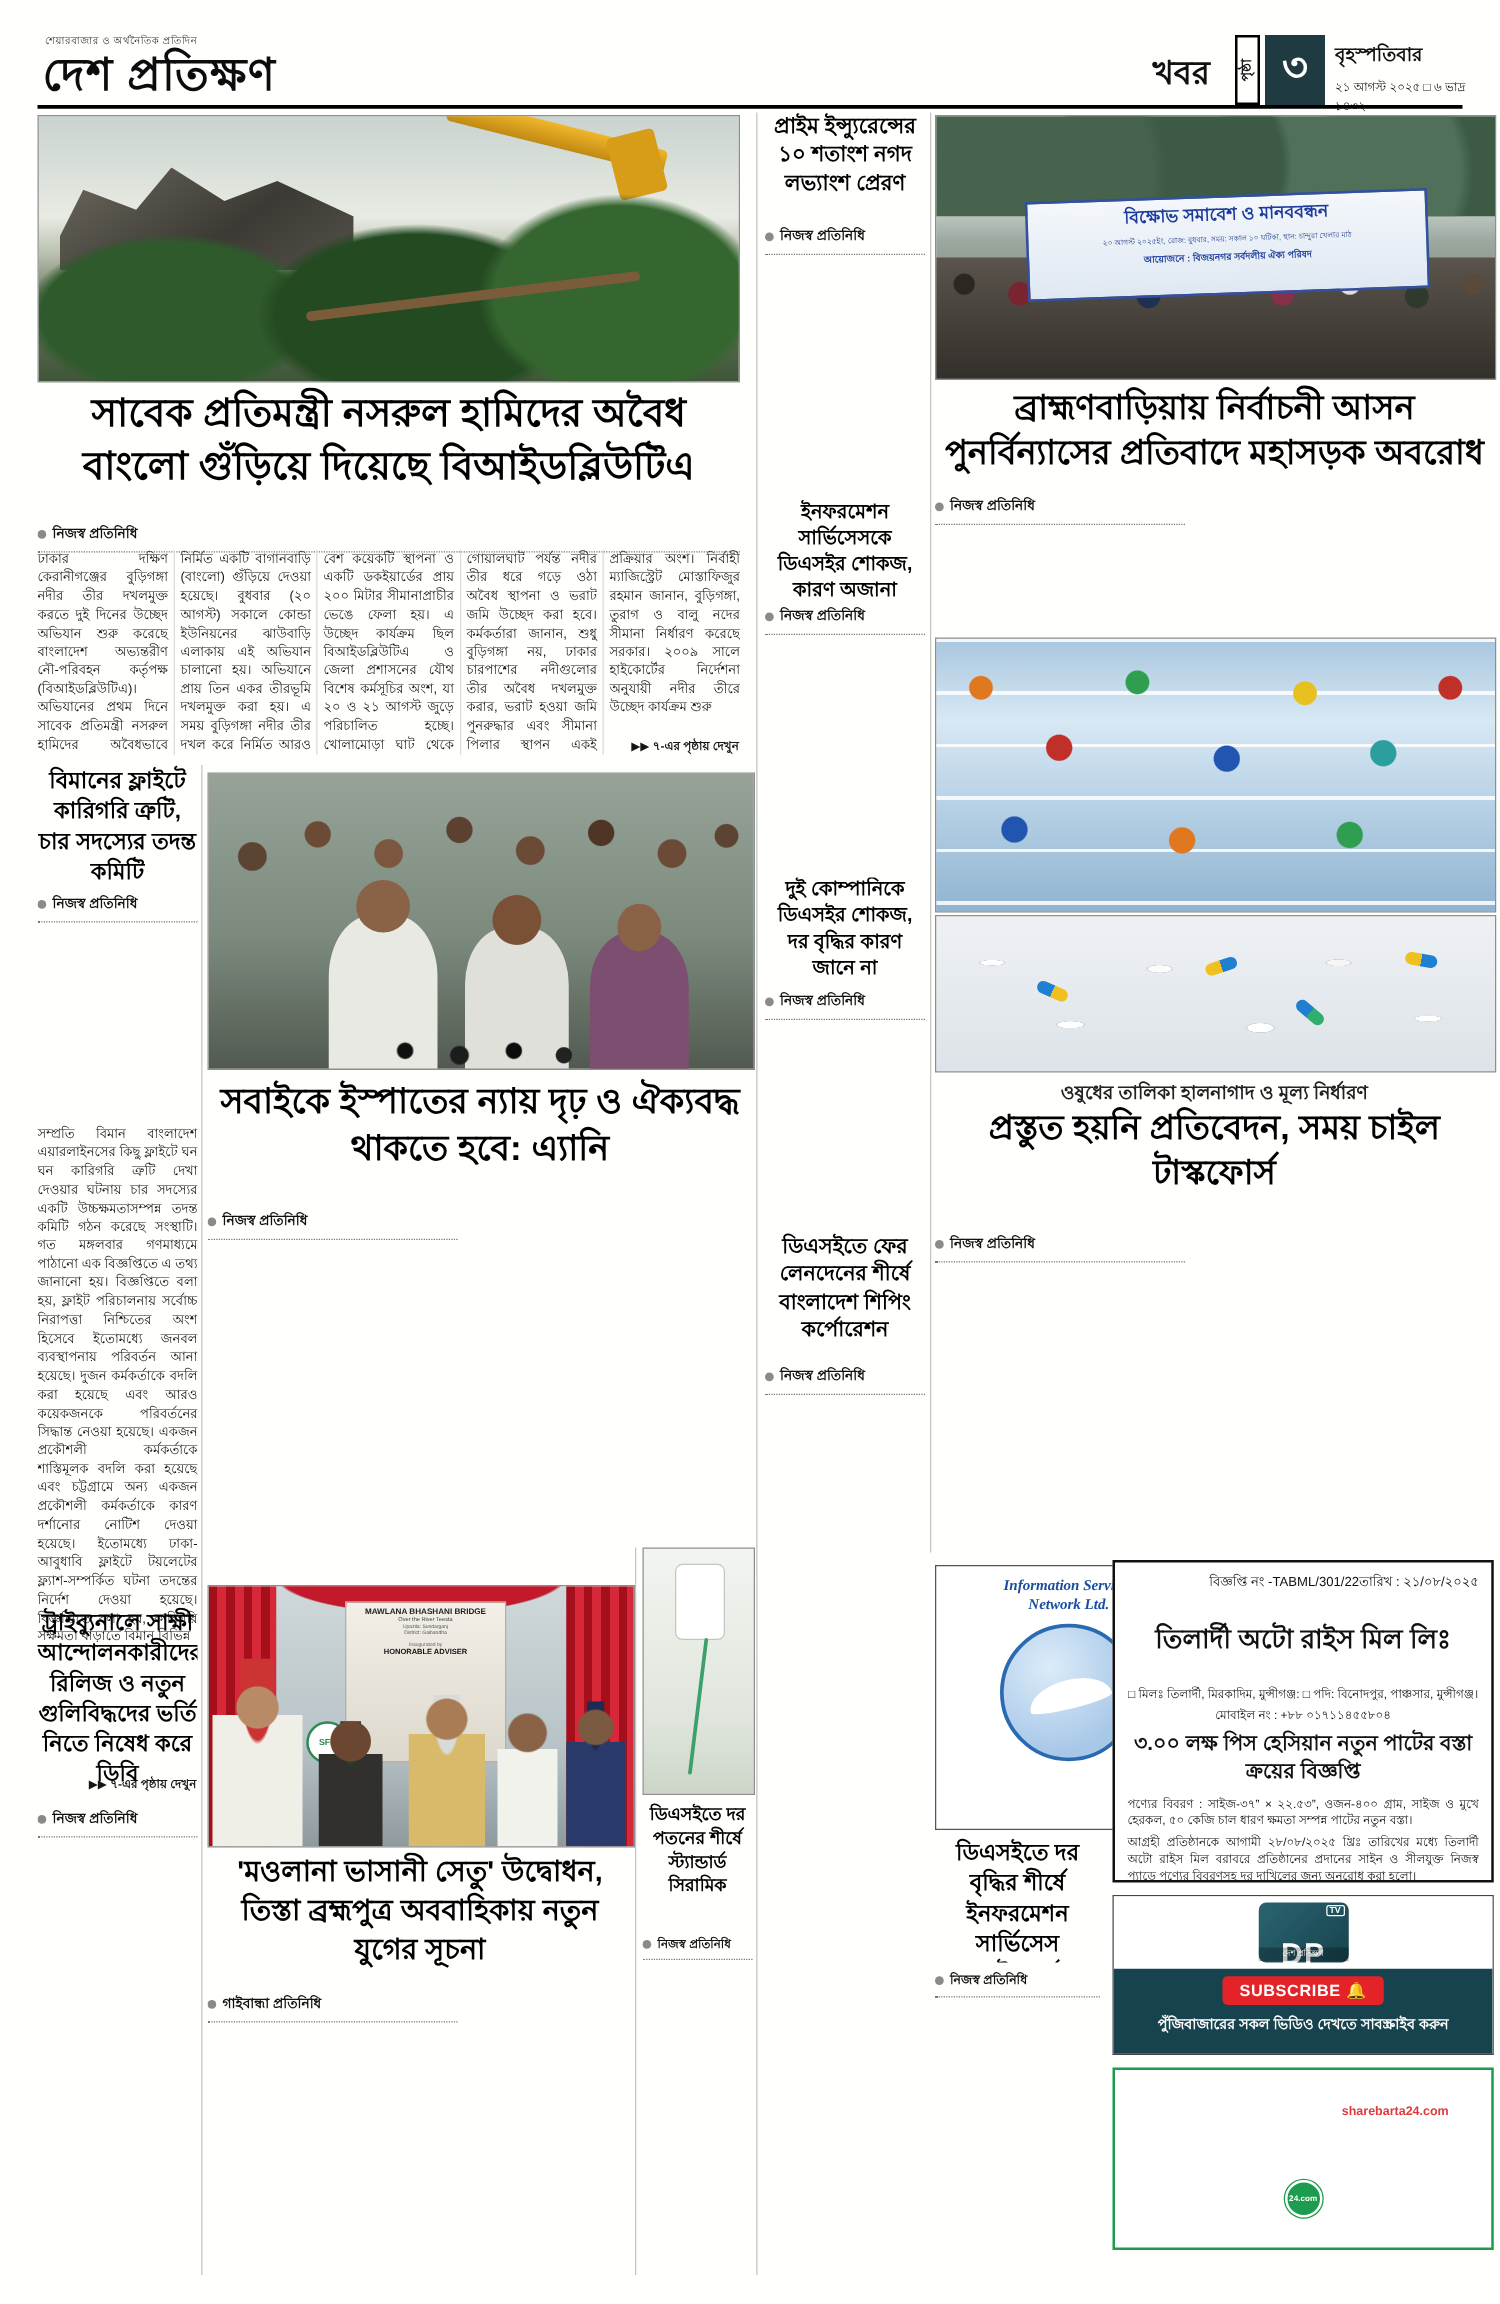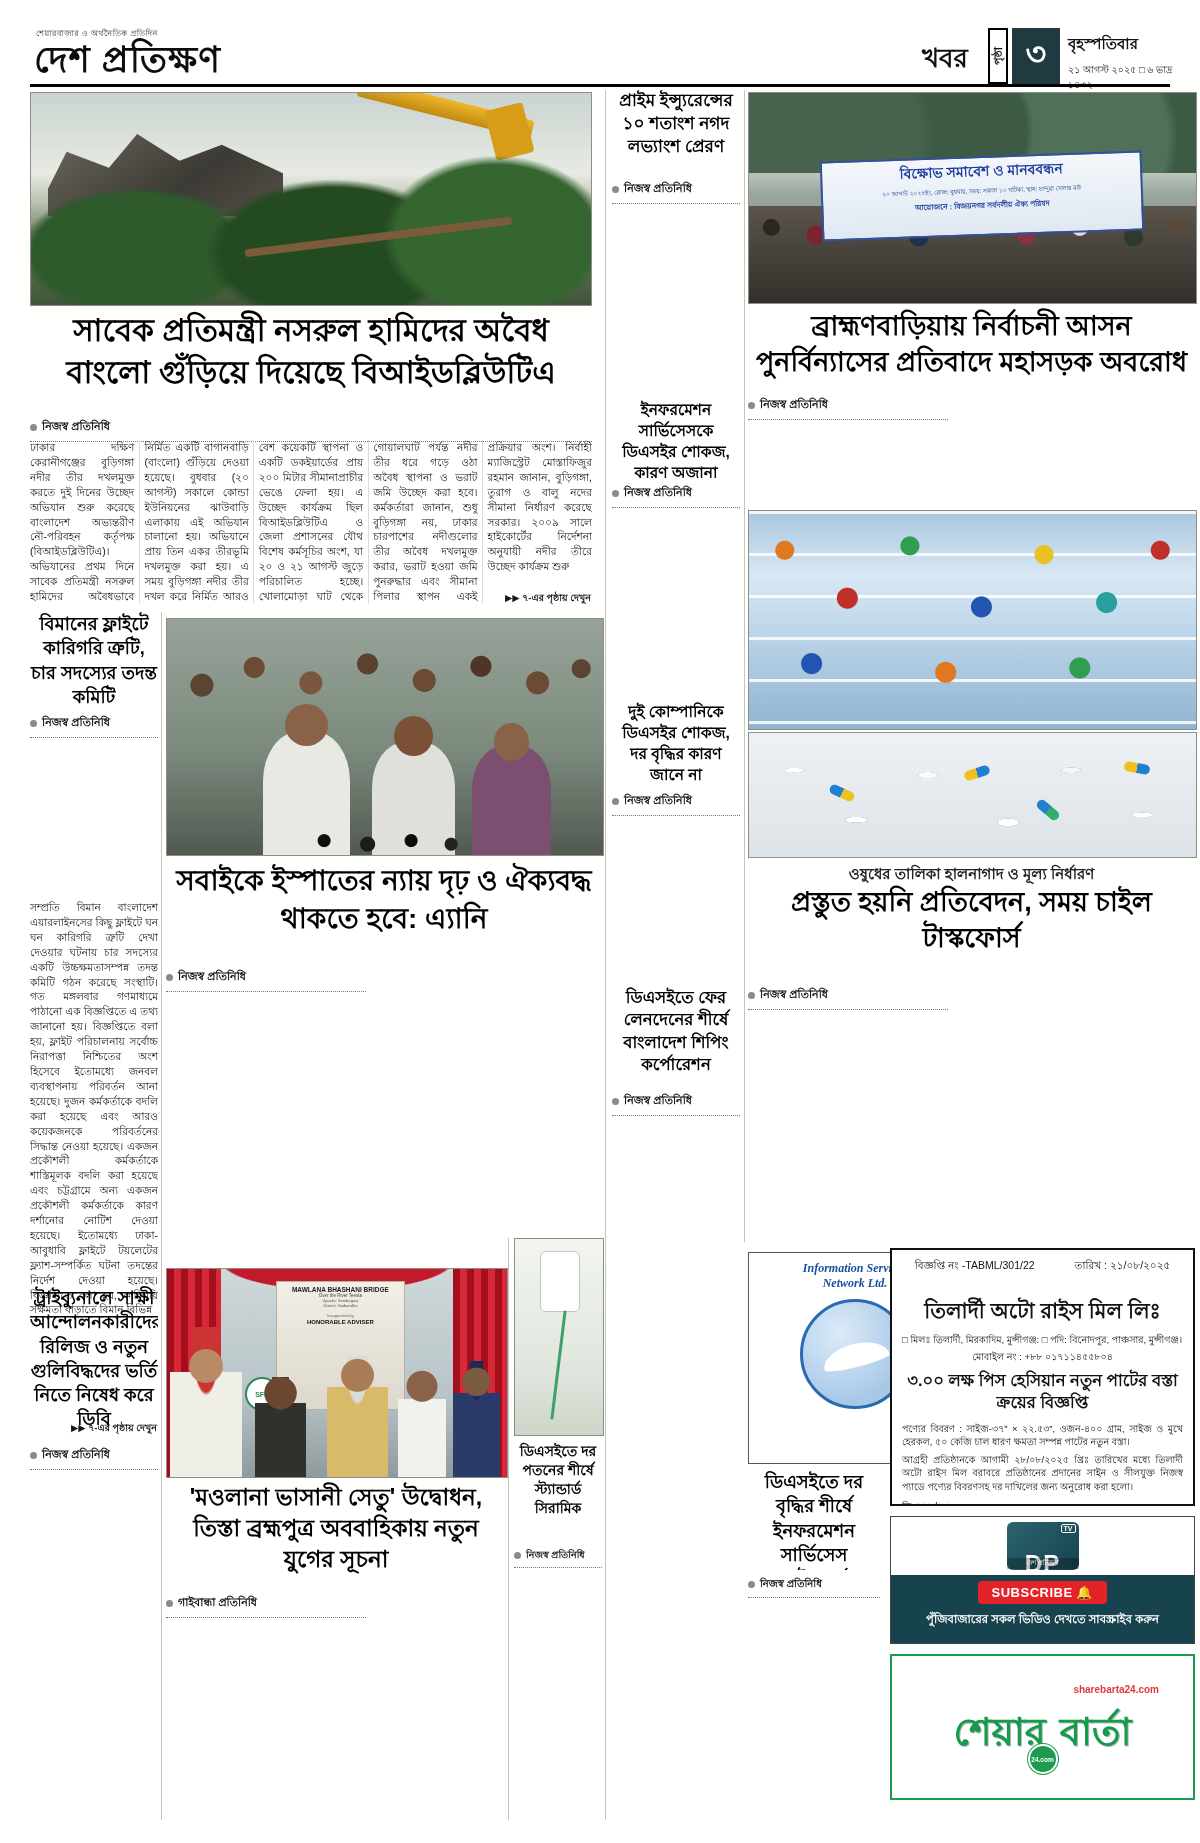--- a/index.html
+++ b/index.html
@@ -250,26 +250,26 @@
       <div class="deco" style="left:18%;top:40%;width:64%;height:22%;background:#ffffff;border-radius:50% 50% 50% 50% / 80% 80% 20% 20%;transform:rotate(-14deg);"></div>
     </div>
   </div>
 
   <div class="abs hl" style="left:748px;top:1470px;width:132px;height:100px;font-size:18px;">ডিএসইতে দর বৃদ্ধির শীর্ষে ইনফরমেশন সার্ভিসেস নেটওয়ার্ক</div>
   <div class="abs byline" style="left:748px;top:1576px;width:132px;font-size:10px;">
     <span>নিজস্ব প্রতিনিধি</span>
   </div>
 
   <div class="adbox" style="left:890px;top:1248px;width:305px;height:258px;border:2px solid #111;box-sizing:border-box;padding:8px 10px;overflow:hidden;">
-    <div style="display:flex;justify-content:center;font-size:10.5px;gap:40px;">
+    <div style="display:flex;justify-content:flex-end;font-size:10.5px;">
       <span>বিজ্ঞপ্তি নং -TABML/301/22</span>
       <span>তারিখ : ২১/০৮/২০২৫</span>
     </div>
     <div style="text-align:center;font-size:21px;font-weight:800;margin-top:20px;">তিলার্দী অটো রাইস মিল লিঃ</div>
-    <div style="font-size:9.5px;margin-top:3px;">□ মিলঃ তিলার্দী, মিরকাদিম, মুন্সীগঞ্জ:  □ পদি: বিনোদপুর, পাঞ্চসার, মুন্সীগঞ্জ।</div>
+    <div style="text-align:center;font-size:9.5px;margin-top:18px;">□ মিলঃ তিলার্দী, মিরকাদিম, মুন্সীগঞ্জ:  □ পদি: বিনোদপুর, পাঞ্চসার, মুন্সীগঞ্জ।</div>
     <div style="text-align:center;font-size:9.5px;margin-top:2px;">মোবাইল নং : +৮৮ ০১৭১১৪৫৫৮০৪</div>
     <div style="text-align:center;font-size:16.5px;font-weight:800;margin-top:4px;line-height:1.35;">৩.০০ লক্ষ পিস হেসিয়ান নতুন পাটের বস্তা ক্রয়ের বিজ্ঞপ্তি</div>
     <div style="font-size:9.5px;text-align:justify;margin-top:8px;line-height:1.4;">পণ্যের বিবরণ : সাইজ-৩৭” × ২২.৫৩”, ওজন-৪০০ গ্রাম, সাইজ ও মুখে হেরকল, ৫০ কেজি চাল ধারণ ক্ষমতা সম্পন্ন পাটের নতুন বস্তা।</div>
     <div style="font-size:9.5px;text-align:justify;margin-top:5px;line-height:1.4;">আগ্রহী প্রতিষ্ঠানকে আগামী ২৮/০৮/২০২৫ খ্রিঃ তারিখের মধ্যে তিলার্দী অটো রাইস মিল বরাবরে প্রতিষ্ঠানের প্রদানের সাইন ও সীলযুক্ত নিজস্ব প্যাডে পণ্যের বিবরণসহ দর দাখিলের জন্য অনুরোধ করা হলো।</div>
     <div style="display:flex;justify-content:space-between;font-size:10px;margin-top:6px;">
       <span>সি-৪২২/২৫</span>
       <span style="font-weight:700;margin-top:48px;">ব্যবস্থাপনা পরিচালক</span>
     </div>
   </div>
 
@@ -285,20 +285,16 @@
       <button class="sub-btn">
         <span>SUBSCRIBE</span>
         <span>🔔</span>
       </button>
       <div style="color:#fff;font-size:11.5px;font-weight:800;margin-top:7px;">পুঁজিবাজারের সকল ভিডিও দেখতে সাবস্ক্রাইব করুন</div>
     </div>
   </div>
 
   <div class="adbox" style="left:890px;top:1654px;width:305px;height:146px;border:2px solid #1d9b4e;box-sizing:border-box;overflow:hidden;text-align:center;position:absolute;">
     <div style="position:absolute;top:28px;right:34px;color:#e03a3a;font-size:10px;font-weight:800;">sharebarta24.com</div>
-    <div style="margin-top:46px;display:flex;align-items:center;justify-content:center;gap:14px;">
-      <span class="green" style="font-size:38px;font-weight:900;text-shadow:1px 1px 0 #bbb;">শেয়ার</span>
-      <span class="green" style="font-size:38px;font-weight:900;text-shadow:1px 1px 0 #bbb;">বার্তা</span>
-    </div>
     <div style="position:absolute;left:50%;top:88px;transform:translateX(-50%);width:26px;height:26px;border-radius:50%;background:#1d9b4e;border:2px solid #fff;box-shadow:0 0 0 1px #1d9b4e;color:#fff;font-size:6.5px;font-weight:800;display:flex;align-items:center;justify-content:center;">24.com</div>
   </div>
 
 </div>
 
 </body></html>

